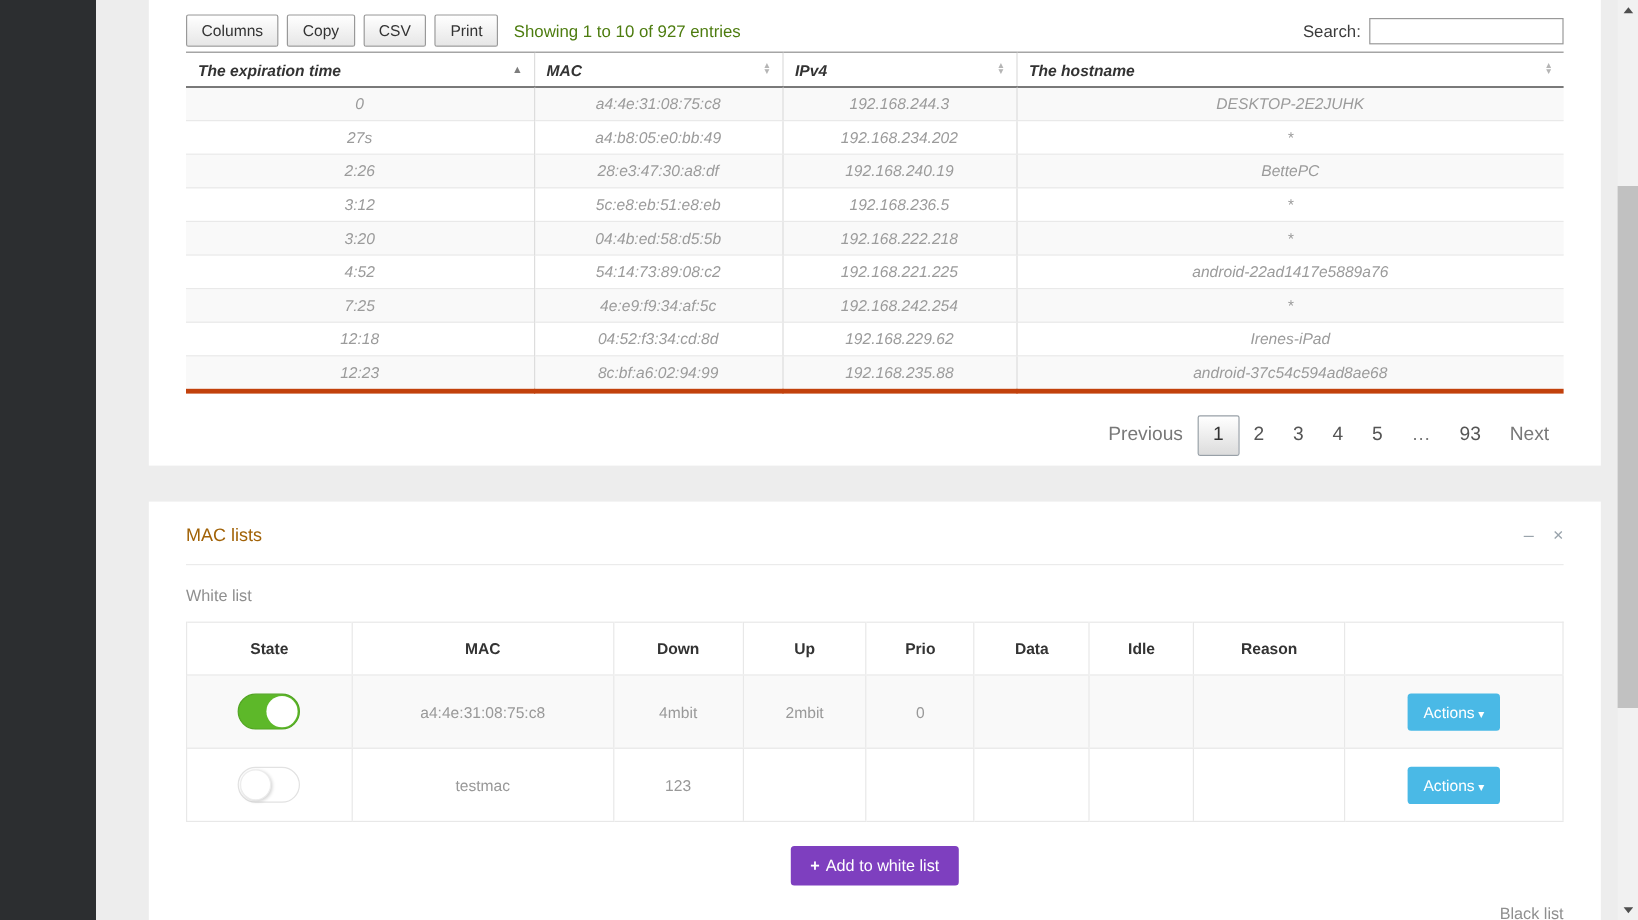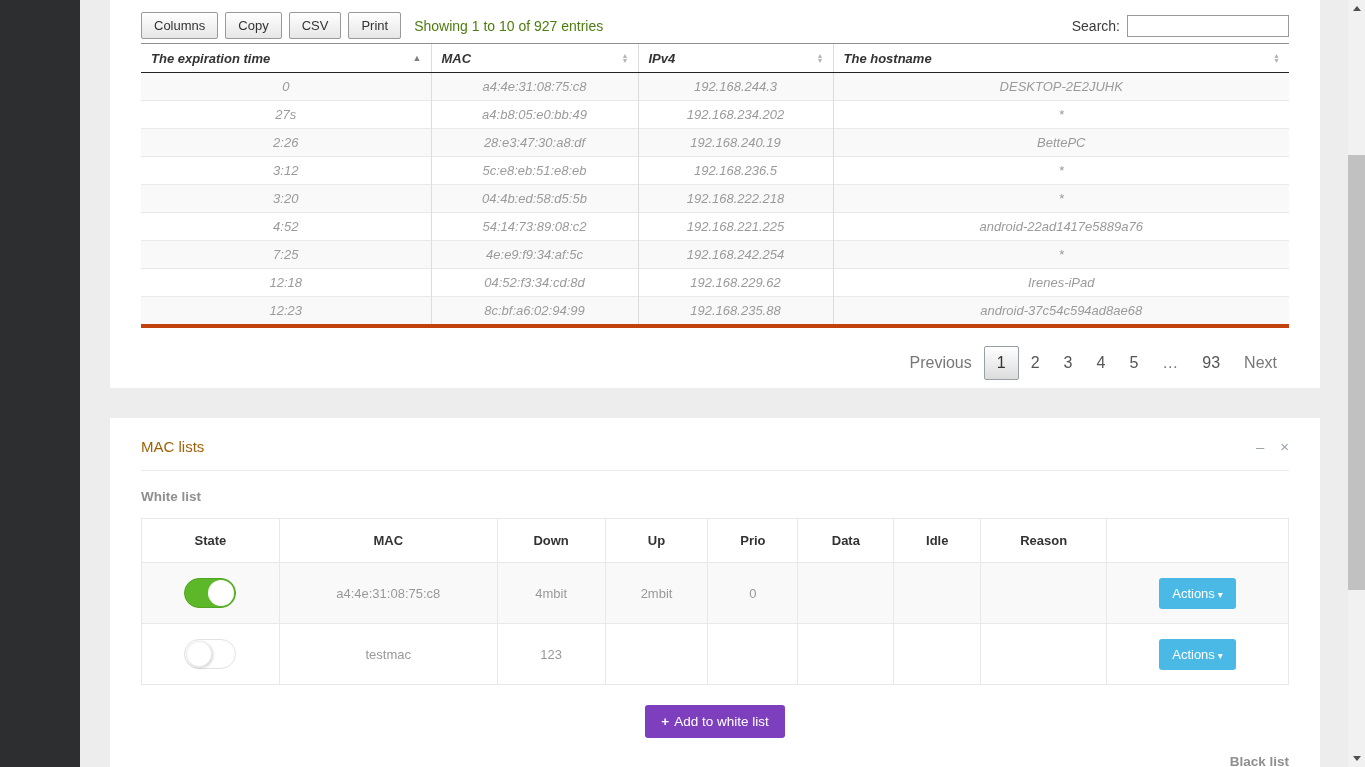--- a/index.html
+++ b/index.html
@@ -17,21 +17,21 @@
   
   .scrollbar { position:absolute; right:0; top:0; width:17px; height:767px; background:#f1f1f1; }
   .scroll-btn { position:absolute; left:0; width:17px; height:17px; display:flex; align-items:center; justify-content:center; cursor:pointer; }
   .scroll-btn.up { top:0; }
   .scroll-btn.down { bottom:0; }
   .tri-up { width:0; height:0; border-left:4px solid transparent; border-right:4px solid transparent; border-bottom:5px solid #4f4f4f; }
   .tri-down { width:0; height:0; border-left:4px solid transparent; border-right:4px solid transparent; border-top:5px solid #4f4f4f; }
   .scroll-thumb { position:absolute; left:0; top:155px; width:17px; height:435px; background:#c1c1c1; cursor:pointer; }
 
   
-  .card { position:absolute; left:110px; width:1210px; background:#fff; }
+  .card { position:absolute; left:124px; width:1210px; background:#fff; }
   .card-top { top:0; height:388px; padding:0 31px; }
   .card-bottom { top:418px; height:349px; padding:0 31px; }
 
   
   .toolbar { display:flex; align-items:center; margin-top:12px; height:27px; }
   .dt-btn {
     font-family:"Liberation Sans", sans-serif;
     font-size:13px; color:#333;
     background:linear-gradient(#ffffff, #e6e6e6);
     border:1px solid #999; border-radius:2px;
@@ -69,21 +69,21 @@
     color:#333; cursor:default;
   }
   .page-ellipsis { cursor:default; color:#787878; }
 
   
   .panel-header { display:flex; align-items:center; margin-top:20px; }
   .panel-title { font-size:15px; color:#a16207; }
   .panel-controls { margin-left:auto; display:flex; align-items:center; gap:16px; }
   .panel-ctl { color:#9aa4ac; font-size:15px; cursor:pointer; line-height:1; }
   .panel-divider { border:none; border-top:1px solid #ebebeb; margin-top:15px; }
-  .list-heading { color:#8f8f8f; font-weight:bold; font-size:13.5px; margin-top:18px; }
+  .list-heading { color:#8f8f8f; font-weight:normal; font-size:13.5px; margin-top:18px; }
 
   table.wl { width:100%; border-collapse:collapse; margin-top:14px; font-size:13px; border:1px solid #e8e8e8; }
   table.wl th {
     color:#333; font-weight:bold; text-align:center;
     padding:14px 8px; border-left:1px solid #e8e8e8; border-bottom:1px solid #e8e8e8;
   }
   table.wl td { text-align:center; color:#999; height:61px; border-left:1px solid #e8e8e8; border-bottom:1px solid #e8e8e8; }
   table.wl tbody tr:first-child { background:#f9f9f9; }
 
   

